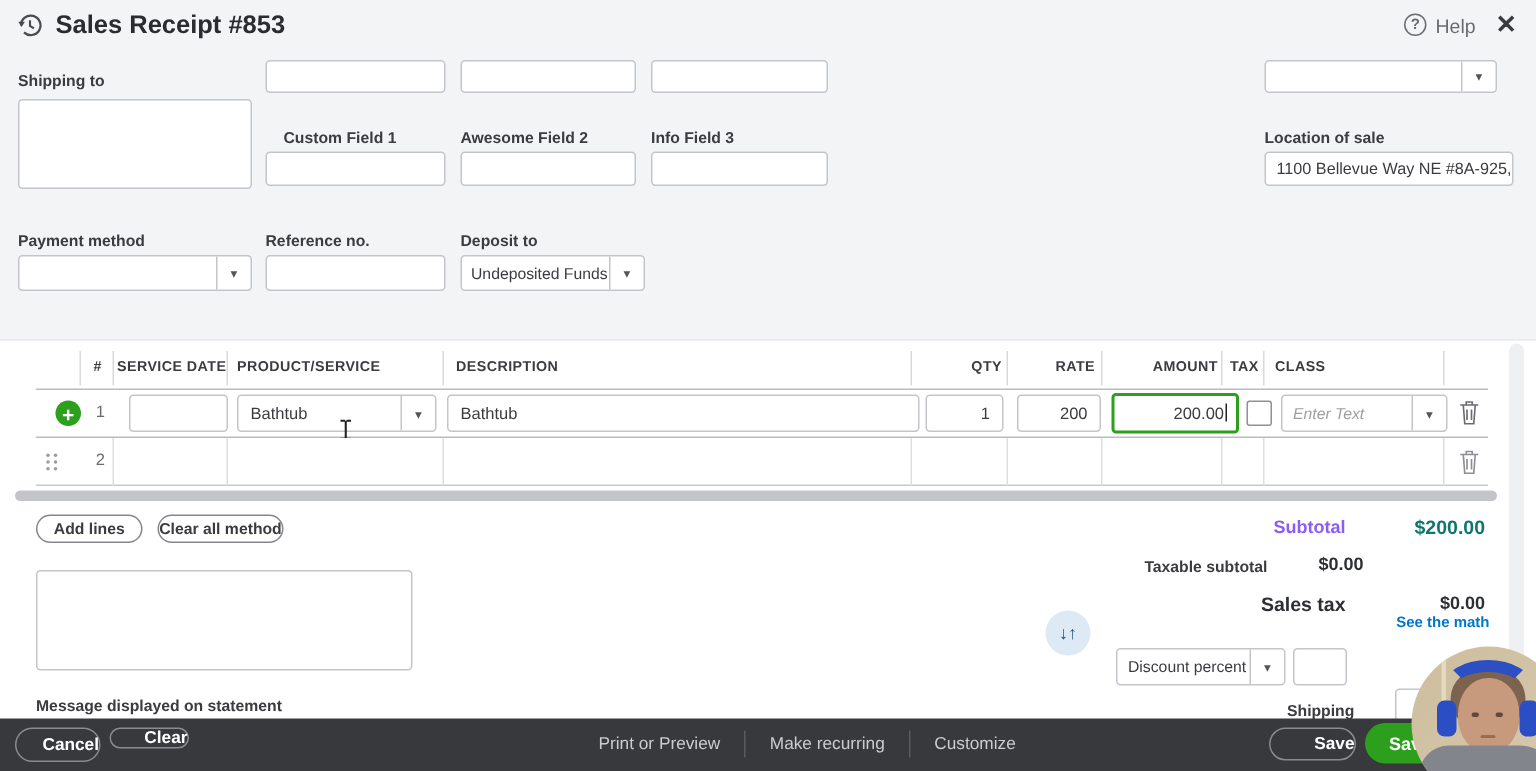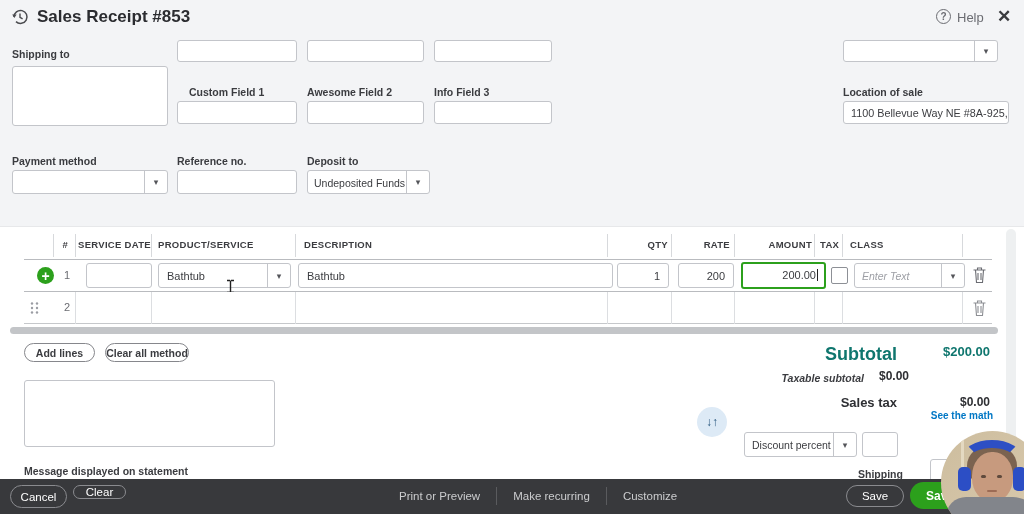--- a/index.html
+++ b/index.html
@@ -11,21 +11,21 @@
   .val{font-size:11px;color:#3b3c40;padding:5px 7px;white-space:nowrap;overflow:hidden;}
   .ph{color:#9d9fa5;font-style:italic;}
   .combo .caret{position:absolute;right:0;top:0;bottom:0;width:22px;
      border-left:1px solid #c3c5ca;display:flex;align-items:center;justify-content:center;
      color:#54555a;font-size:9px;}
   .col-h{font-size:9.5px;font-weight:bold;color:#3b3c40;letter-spacing:.3px;white-space:nowrap;}
   .vline{width:1px;background:#d7d9dc;}
   .cell-line{width:1px;background:#dcdee1;}
   .num{font-size:11px;color:#6b6c72;text-align:right;}
   .pill{border:1px solid #8a8b8f;border-radius:13px;color:#fff;font-size:11.5px;
-        font-weight:normal;display:flex;align-items:center;justify-content:center;background:transparent;}
+        font-weight:bold;display:flex;align-items:center;justify-content:flex-end;background:transparent;}
   .ftxt{font-size:11.5px;color:#cbccce;white-space:nowrap;}
   .rightal{text-align:right;}
   .cursorbar{display:inline-block;width:1px;height:12px;background:#222;vertical-align:-2px;margin-left:1px;}
 </style>
 </head>
 <body>
 
 <div class="app">
 
   <div class="abs" style="left:0;top:0;width:1024px;height:227px;background:#f3f4f6;border-bottom:1px solid #e7e8ea;"></div>
@@ -182,24 +182,24 @@
       <span>Add lines</span>
     </div>
   <div class="abs" style="left:105px;top:343px;width:84px;height:19px;border:1px solid #86878c;border-radius:12px;background:#fff;
               display:flex;align-items:center;justify-content:center;font-size:10.5px;font-weight:bold;color:#3b3c40;">
       <span>Clear all method</span>
     </div>
 
   <div class="abs box" style="left:24px;top:380px;width:251px;height:67px;"></div>
   <div class="abs lbl" style="left:24px;top:465px;">Message displayed on statement</div>
 
-  <div class="abs rightal" style="left:780px;top:344px;width:117px;font-size:18px;font-weight:bold;color:#0f766e;">Subtotal</div>
+  <div class="abs rightal" style="left:780px;top:344px;width:117px;font-size:12px;font-weight:bold;color:#8b5cf6;">Subtotal</div>
   <div class="abs rightal" style="left:900px;top:344px;width:90px;font-size:13px;font-weight:bold;color:#0f766e;">$200.00</div>
 
-  <div class="abs rightal" style="left:734px;top:372px;width:130px;font-size:10.5px;font-weight:bold;color:#3b3c40;font-style:italic;">Taxable subtotal</div>
+  <div class="abs rightal" style="left:715px;top:372px;width:130px;font-size:10.5px;font-weight:bold;color:#3b3c40;">Taxable subtotal</div>
   <div class="abs rightal" style="left:877px;top:369px;width:32px;font-size:12px;font-weight:bold;color:#2e2f33;">$0.00</div>
 
   <div class="abs rightal" style="left:780px;top:395px;width:117px;font-size:13px;font-weight:bold;color:#2e2f33;">Sales tax</div>
   <div class="abs rightal" style="left:900px;top:395px;width:90px;font-size:12px;font-weight:bold;color:#2e2f33;">$0.00</div>
   <div class="abs rightal" style="left:880px;top:410px;width:113px;font-size:10px;font-weight:bold;color:#0077c5;">See the math</div>
 
   <div class="abs" style="left:697px;top:407px;width:30px;height:30px;border-radius:50%;background:#ddeaf6;
               display:flex;align-items:center;justify-content:center;font-size:12px;font-weight:bold;color:#28567e;">↓↑</div>
 
   <div class="abs box combo" style="left:744px;top:432px;width:113px;height:25px;">

